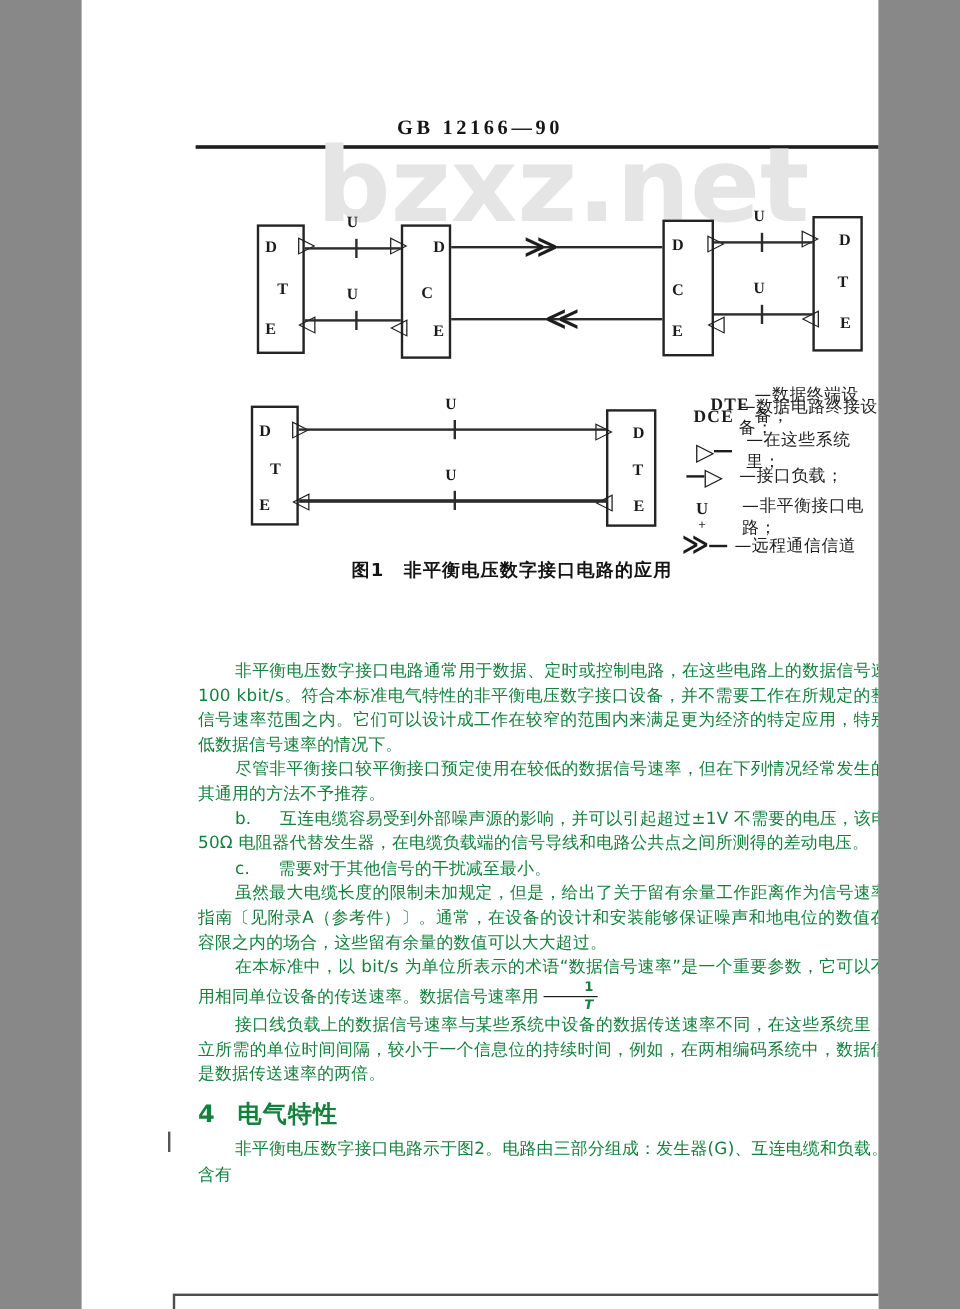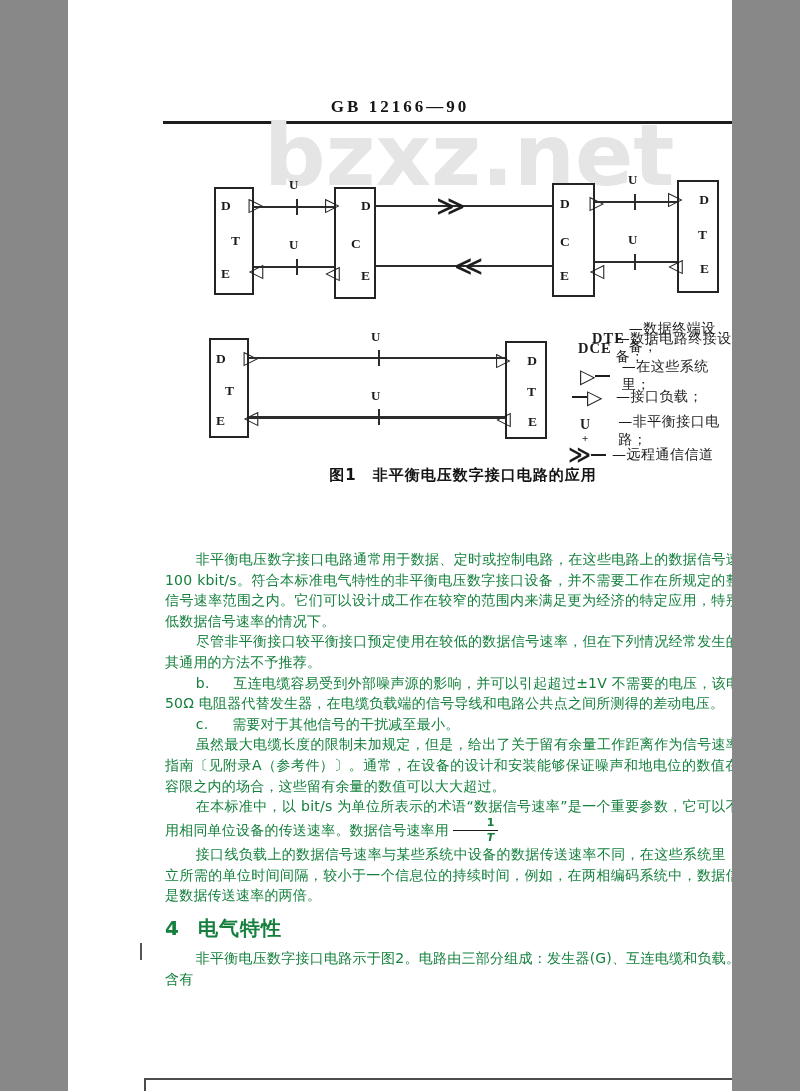--- a/index.html
+++ b/index.html
@@ -54,21 +54,21 @@
   .lg-desc { font-size:14px; color:#1d1d1d; letter-spacing:0.5px; }
   .lg-tri { font-size:20px; line-height:1; color:#1b1b1b; }
   .lg-line { width:15px; height:2.5px; background:#1d1d1d; }
   .lg-chev { font-size:22px; font-weight:bold; line-height:1; color:#1b1b1b; }
   .lg-ustack { display:flex; flex-direction:column; align-items:center; line-height:1;
     font-family:"Liberation Serif","DejaVu Serif",serif; font-weight:700; }
   .lg-u { font-size:14px; }
   .lg-uplus { font-size:11px; margin-top:1px; }
   
   .fig-caption {
-    position:absolute; left:225px; top:466px; width:340px; text-align:center;
+    position:absolute; left:225px; top:466px; width:340px; text-align:left;
     font-size:15px; font-weight:bold; color:#141414; letter-spacing:1px; z-index:2;
   }
   
   .bodytext {
     position:absolute; left:97px; top:549px; width:618px; z-index:2;
     font-size:14px; line-height:20.6px; text-align:justify; color:#15803d;
     letter-spacing:0.2px;
   }
   .para { text-indent:2.2em; }
   .item { text-indent:2.2em; }

